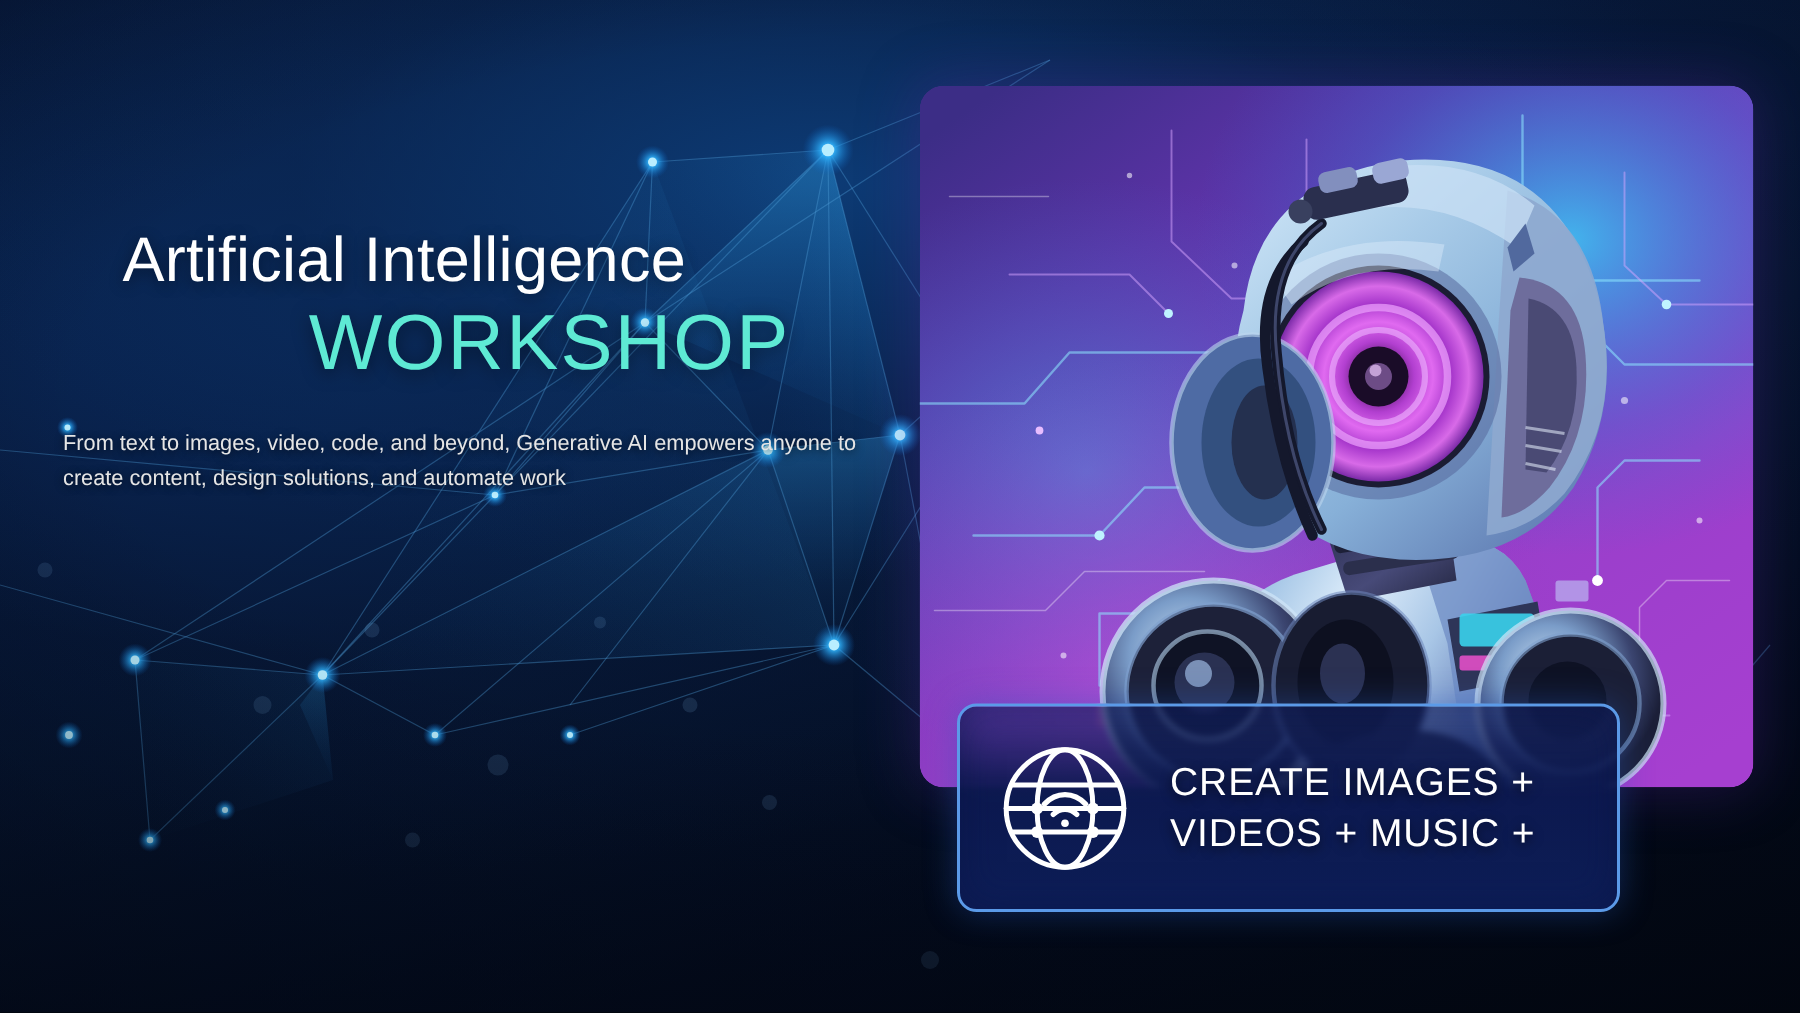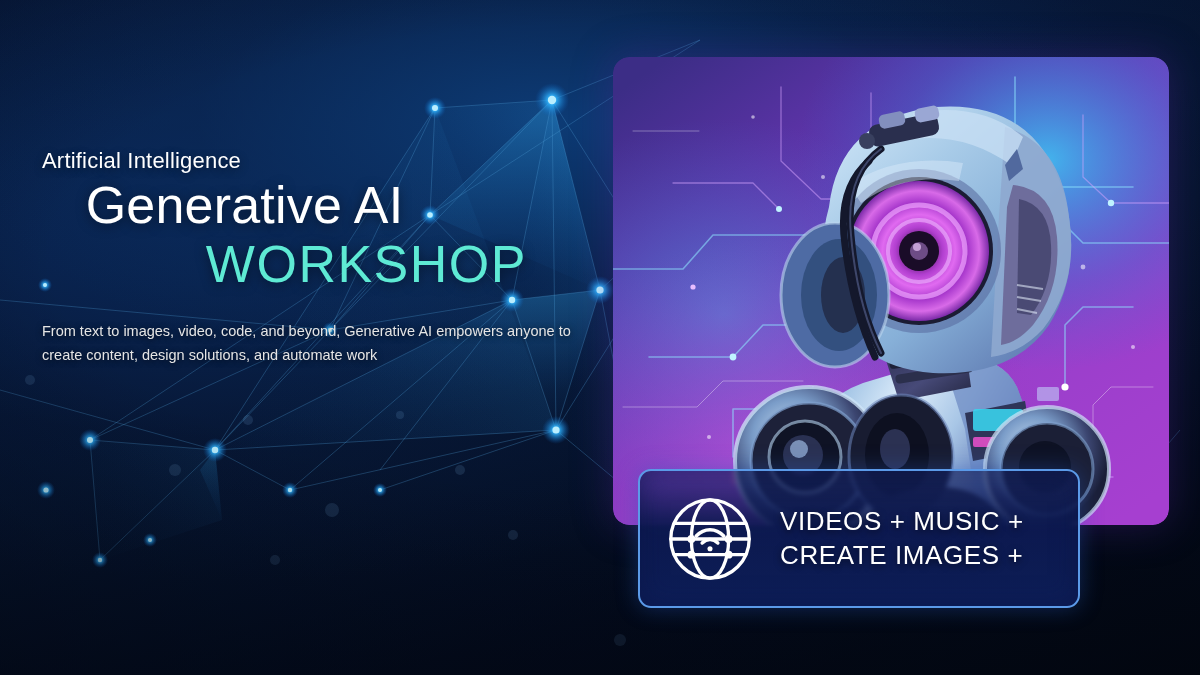--- a/index.html
+++ b/index.html
@@ -41,24 +41,25 @@
   
   .copy {
     position: absolute;
     left: 42px;
     top: 148px;
     width: 545px;
     z-index: 6;
   }
   .eyebrow {
     color: #ffffff;
-    font-size: 22px;
+    font-size: 42px;
     font-weight: 400;
     letter-spacing: 0.2px;
     line-height: 1.18;
+    text-align: center;
     margin: 0 0 2px 0;
     text-shadow: 0 2px 10px rgba(0,0,0,0.45);
     padding-right: 90px;
   }
   .title-1 {
     color: #ffffff;
     font-size: 52px;
     font-weight: 400;
     line-height: 1.14;
     letter-spacing: 0.2px;
@@ -277,21 +278,20 @@
         <circle cx="1150" cy="300" r="6"></circle>
         <circle cx="30" cy="380" r="5"></circle>
       </g>
     </svg>
   </div>
 
   <div class="bg-vignette"></div>
 
   <div class="copy">
     <div class="eyebrow">Artificial Intelligence</div>
-    <div class="title-1">Generative AI</div>
     <div class="title-2">WORKSHOP</div>
     <p class="lede">From text to images, video, code, and beyond, Generative AI empowers anyone to create content, design solutions, and automate work</p>
   </div>
 
   <div class="hero">
     <svg viewBox="0 0 556 468" xmlns="http://www.w3.org/2000/svg">
       <defs>
         <linearGradient id="circuitBg" x1="0.1" y1="0" x2="0.9" y2="1">
           <stop offset="0%" stop-color="#3c2d86"></stop>
           <stop offset="22%" stop-color="#5b33a6"></stop>
@@ -517,18 +517,18 @@
         <path d="M36 47 a22 28 0 0 1 28 0" stroke-width="3.6"></path>
         <path d="M42 54 a13 16 0 0 1 16 0" stroke-width="3.6"></path>
         <circle cx="50" cy="60" r="2.6" fill="#ffffff" stroke="none"></circle>
         <circle cx="31" cy="50" r="4" fill="#ffffff" stroke="none"></circle>
         <circle cx="69" cy="50" r="4" fill="#ffffff" stroke="none"></circle>
         <circle cx="31" cy="66" r="4" fill="#ffffff" stroke="none"></circle>
         <circle cx="69" cy="66" r="4" fill="#ffffff" stroke="none"></circle>
       </svg>
     </div>
     <div class="banner-text">
+      <div class="banner-line">CREATE IMAGES +</div>
       <div class="banner-line">VIDEOS + MUSIC +</div>
-      <div class="banner-line">CREATE IMAGES +</div>
     </div>
   </div>
 
 </div>
 
 </body></html>

